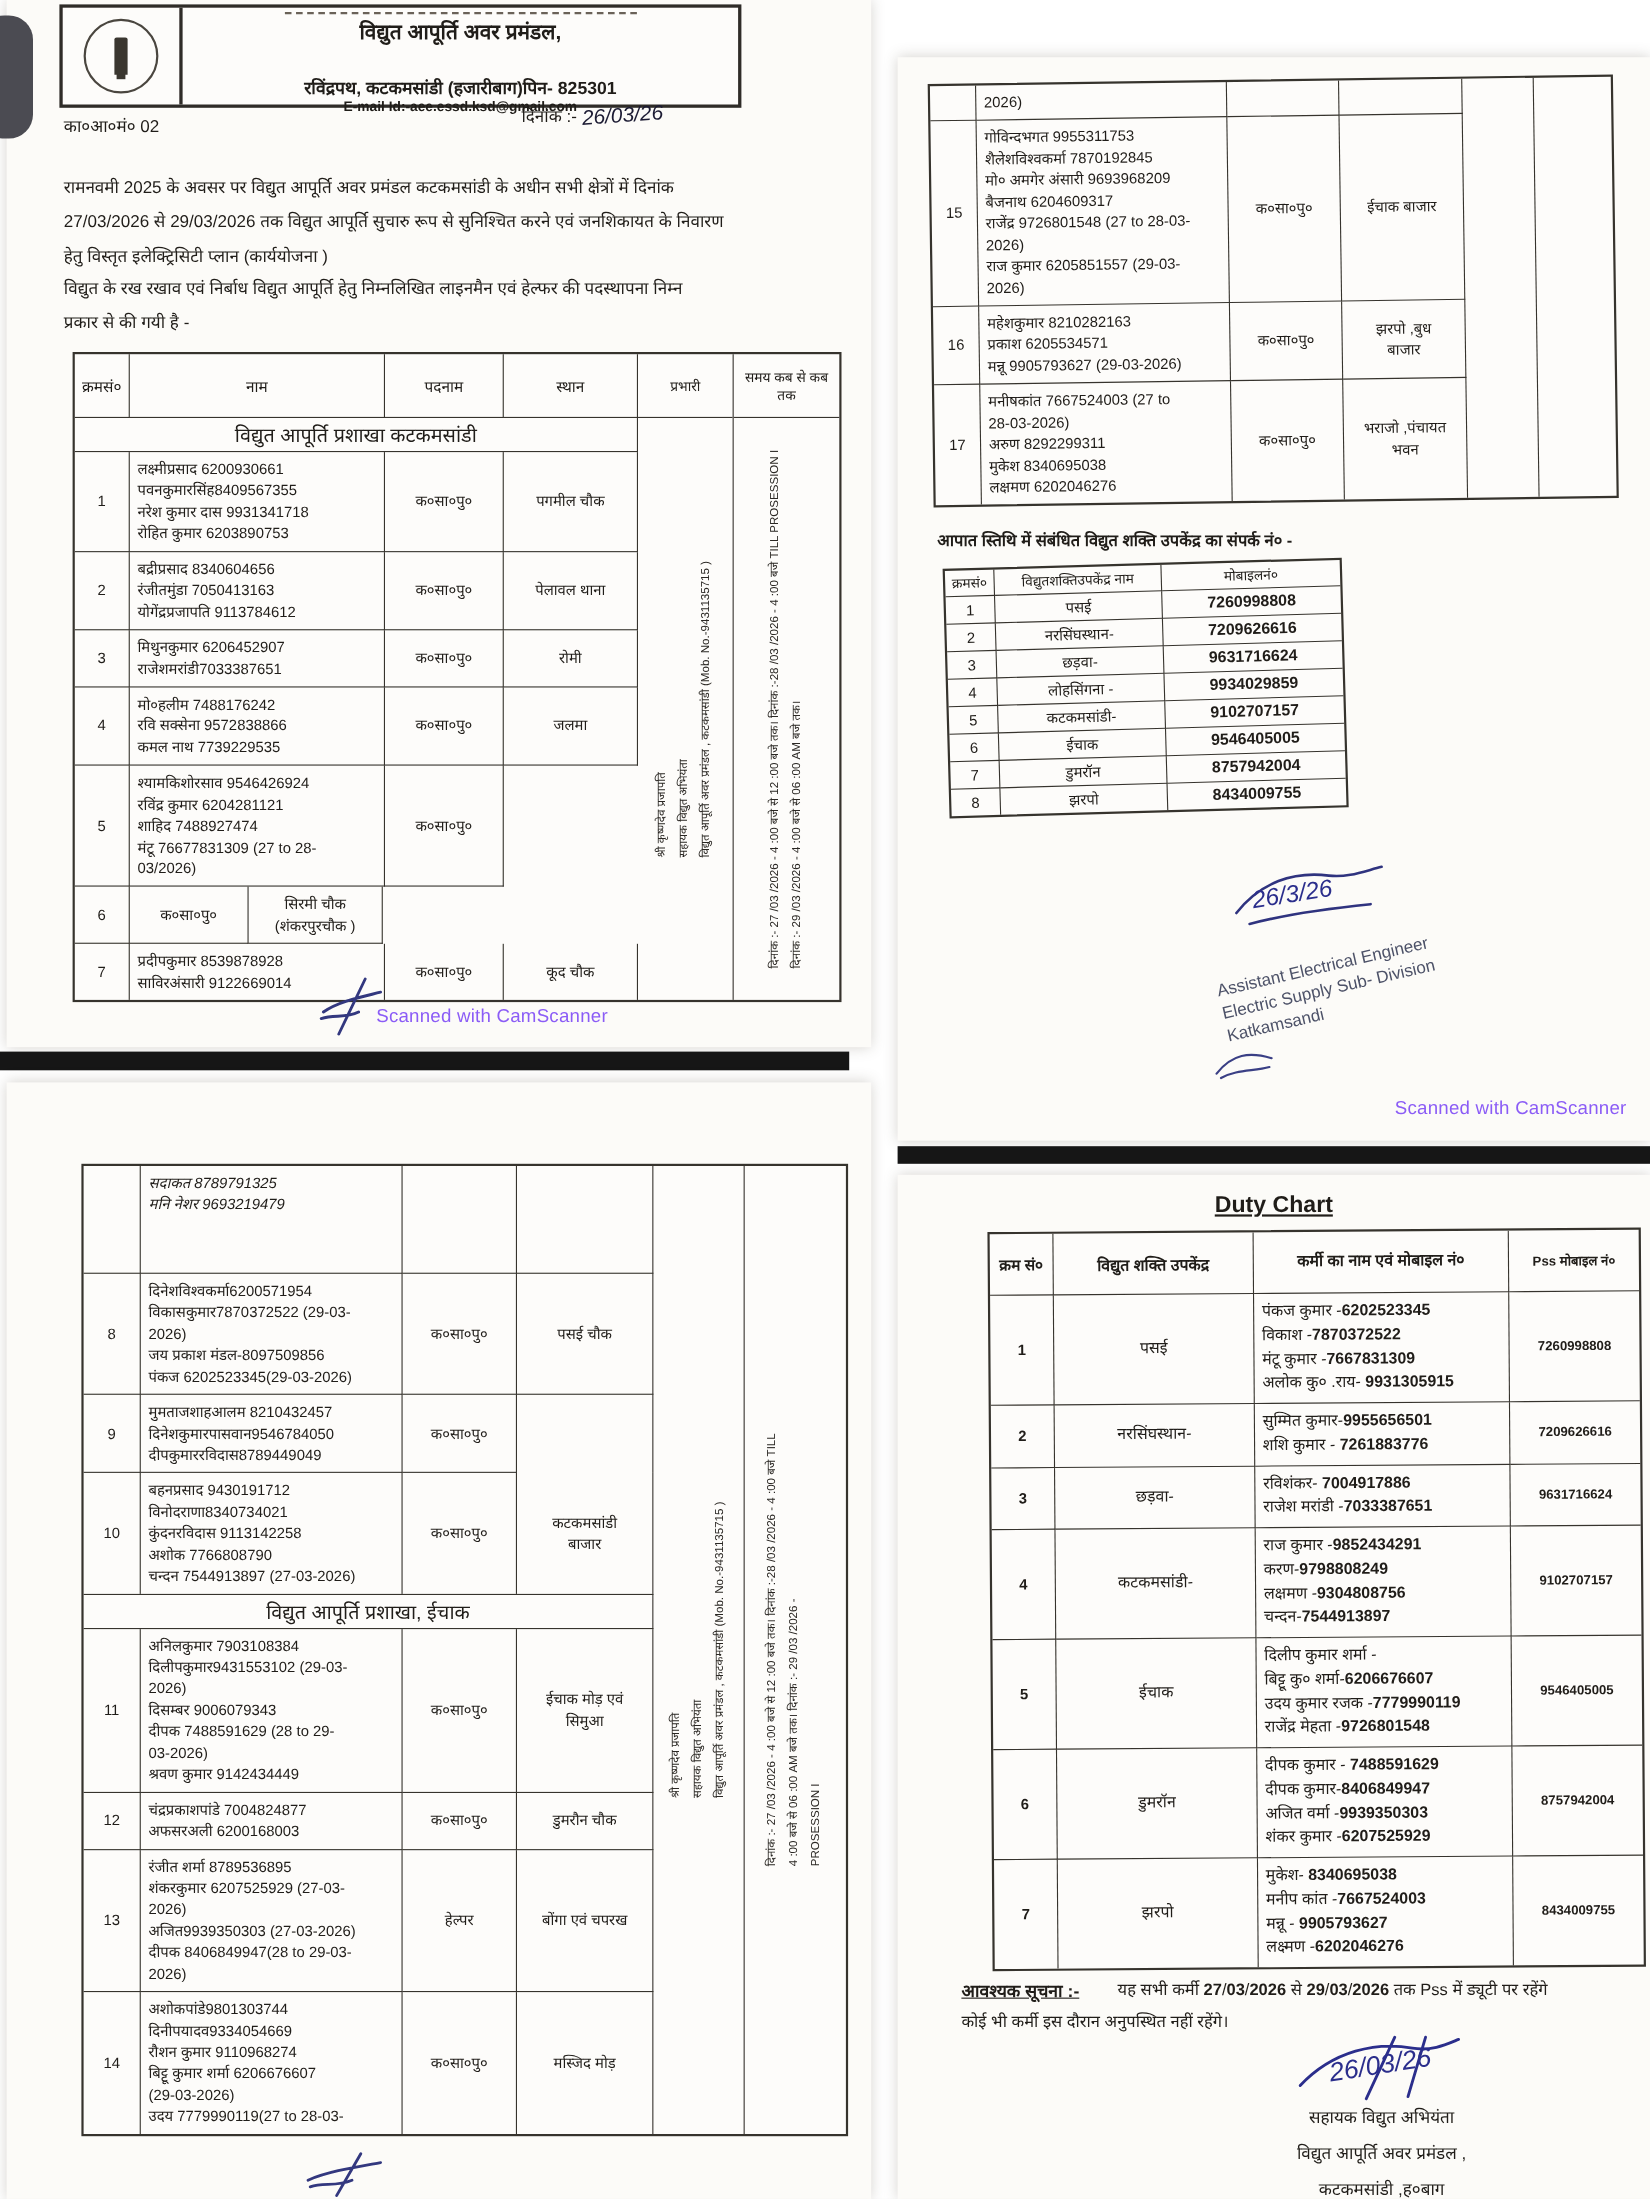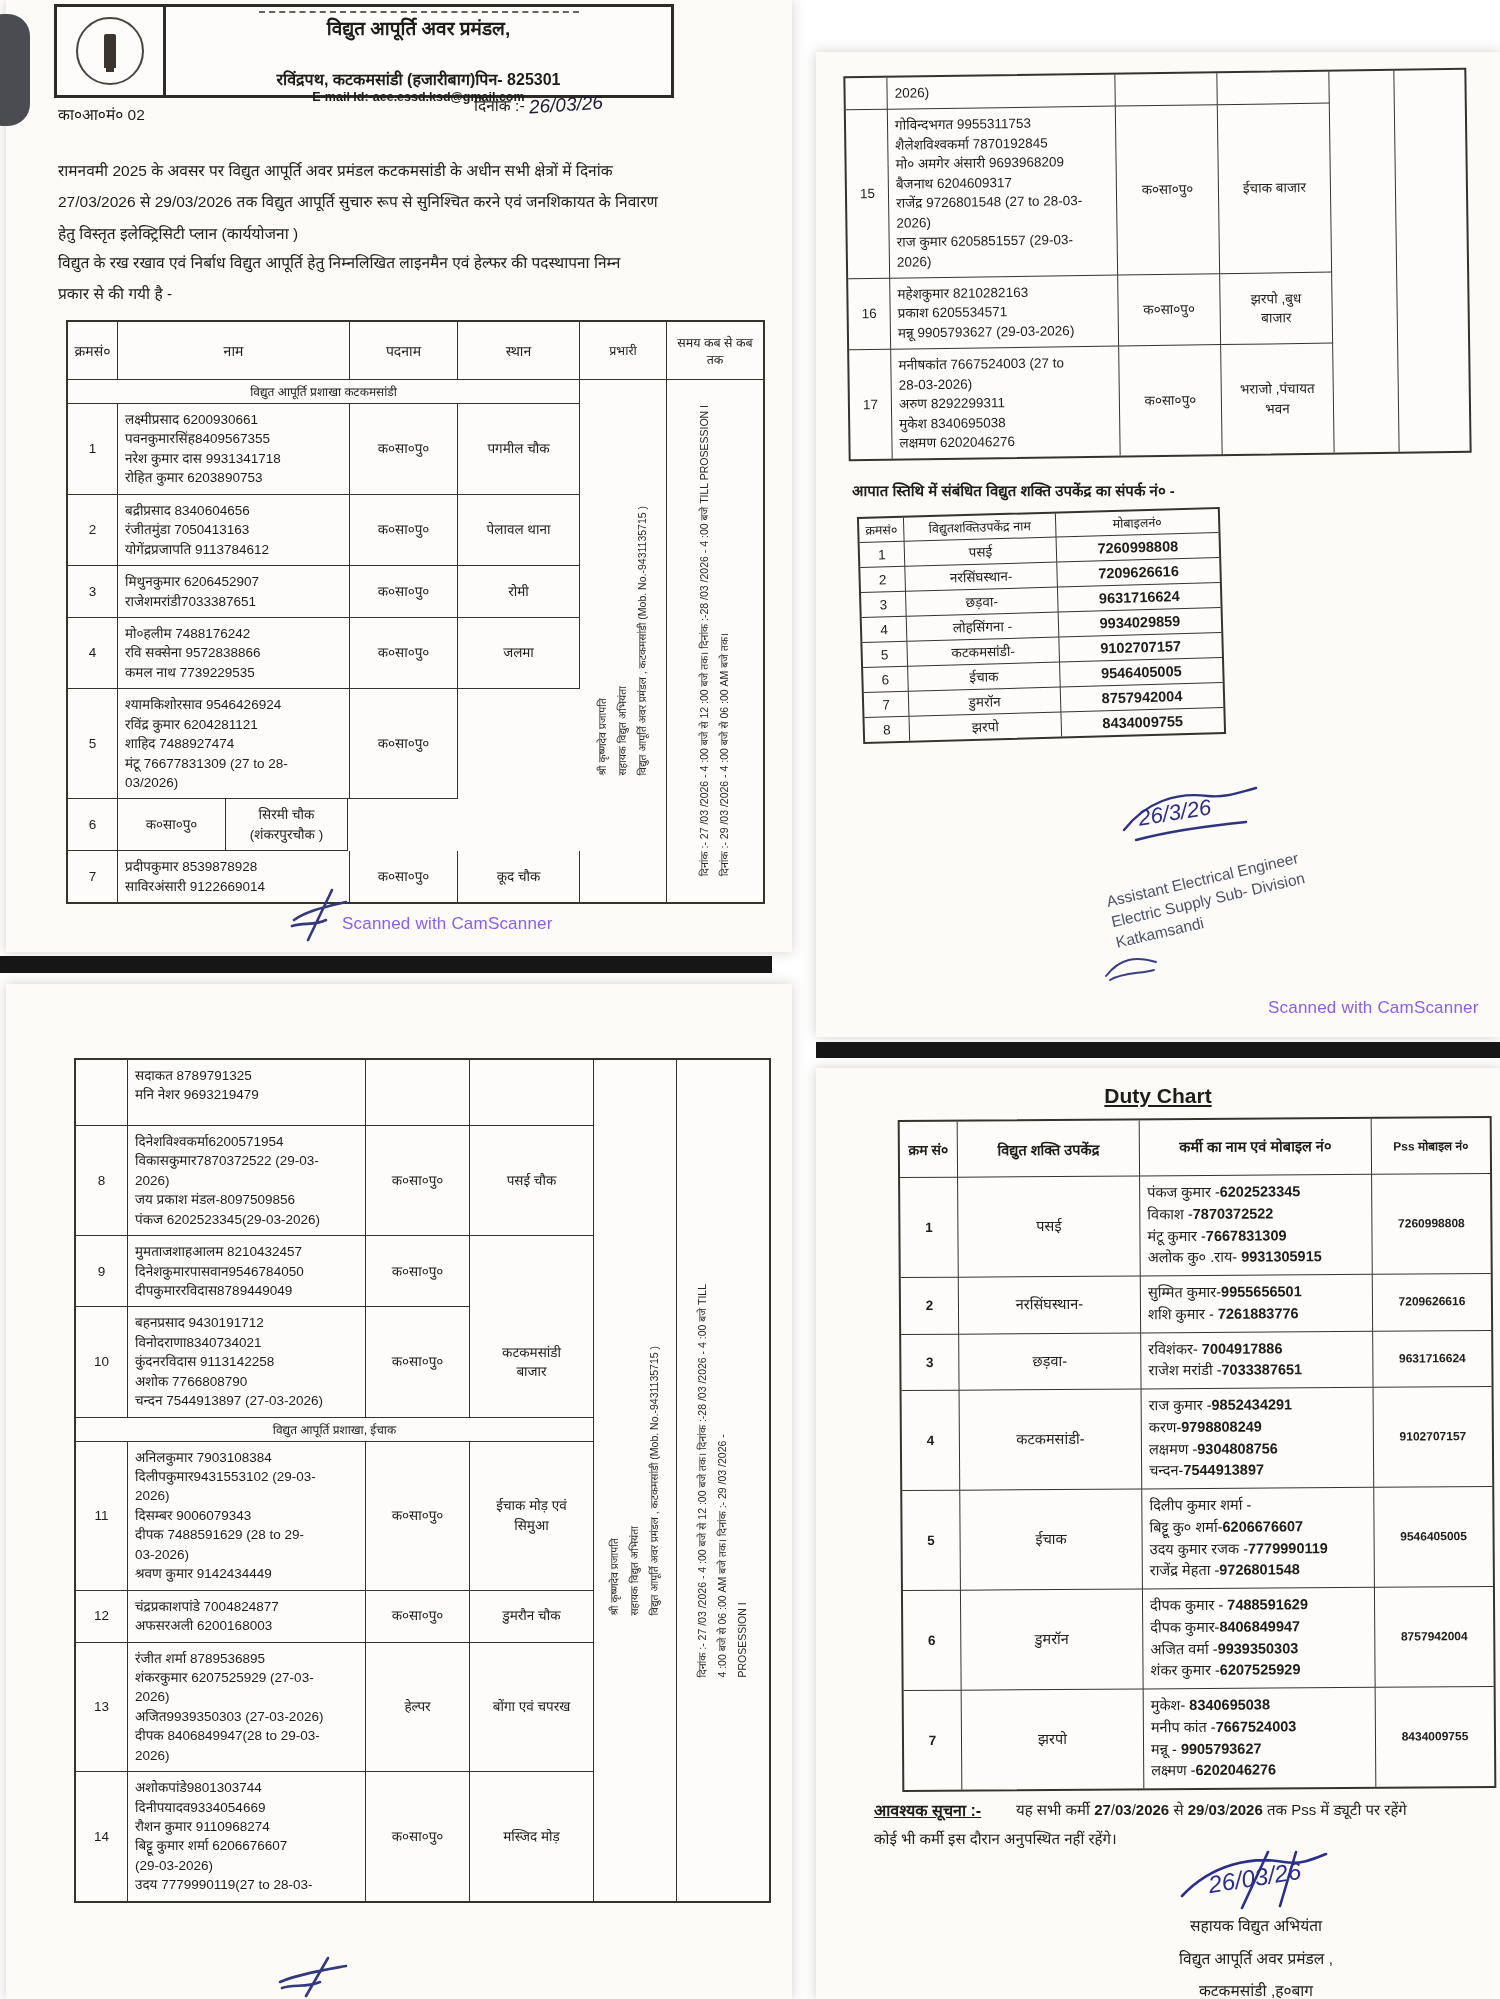--- a/index.html
+++ b/index.html
@@ -25,30 +25,30 @@
   .hand{font-style:italic;color:#1c1b33;font-size:19px;display:inline-block;transform:rotate(-4deg);}
   .para{position:absolute;font-size:15.5px;line-height:2.02;width:706px;}
 
   
   .ptable{position:absolute;display:flex;align-items:stretch;border:2px solid #36332d;background:#fdfcfa;}
   .pt-left{display:flex;flex-direction:column;}
   .pt-hrow{display:flex;}
   .pt-cell,.pt-hcell{border-right:1.6px solid #36332d;border-bottom:1.6px solid #36332d;box-sizing:border-box;}
   .pt-hcell{display:flex;align-items:center;justify-content:center;text-align:center;font-size:14px;padding:2px;}
   .t1 .pt-hcell{height:58px;}
-  .pt-section{border-right:1.6px solid #36332d;border-bottom:1.6px solid #36332d;text-align:center;font-size:12px;padding:3px 2px;box-sizing:border-box;}
+  .pt-section{border-right:1.6px solid #36332d;border-bottom:1.6px solid #36332d;text-align:center;font-size:18px;padding:3px 2px;box-sizing:border-box;}
   .sec-top{border-top:1.6px solid #36332d;}
   .pt-row{display:flex;}
   .pt-row:last-child>.pt-cell{border-bottom:none;}
   .pt-cell{padding:6px 7px;font-size:13.5px;line-height:1.44;}
   .pt-sn{display:flex;align-items:center;justify-content:center;text-align:center;padding:6px 2px;}
   .pt-post{display:flex;align-items:center;justify-content:center;text-align:center;}
   .pt-place{display:flex;flex-direction:column;align-items:center;justify-content:center;text-align:center;}
   .pm-top{border-bottom:none !important;}
-  .pt-partial>.pt-cell{padding-bottom:20px;}
+  .pt-partial>.pt-cell{padding-bottom:52px;font-style:italic;}
   .pt-side{display:flex;flex-direction:column;border-right:1.6px solid #36332d;}
   .pt-side.last{border-right:none;}
   .pt-side-h{height:58px;box-sizing:border-box;border-bottom:1.6px solid #36332d;display:flex;align-items:center;justify-content:center;text-align:center;font-size:12.5px;padding:2px;}
   .pt-side-c{flex:1;display:flex;align-items:center;justify-content:center;overflow:hidden;}
   .vtext{writing-mode:vertical-rl;transform:rotate(180deg);font-size:10.5px;line-height:1.9;color:#2a2723;max-height:96%;}
 
   .t1 .pt-sn{width:50px}.t1 .pt-name{width:232px}.t1 .pt-post{width:108px}.t1 .pt-place{width:122px}
   .t1 .side-a{width:86px}.t1 .side-b{width:96px}
   .t2 .pt-sn{width:42px}.t2 .pt-name{width:228px}.t2 .pt-post{width:102px}.t2 .pt-place{width:112px}
   .t2 .side-a{width:64px}.t2 .side-b{width:70px}

